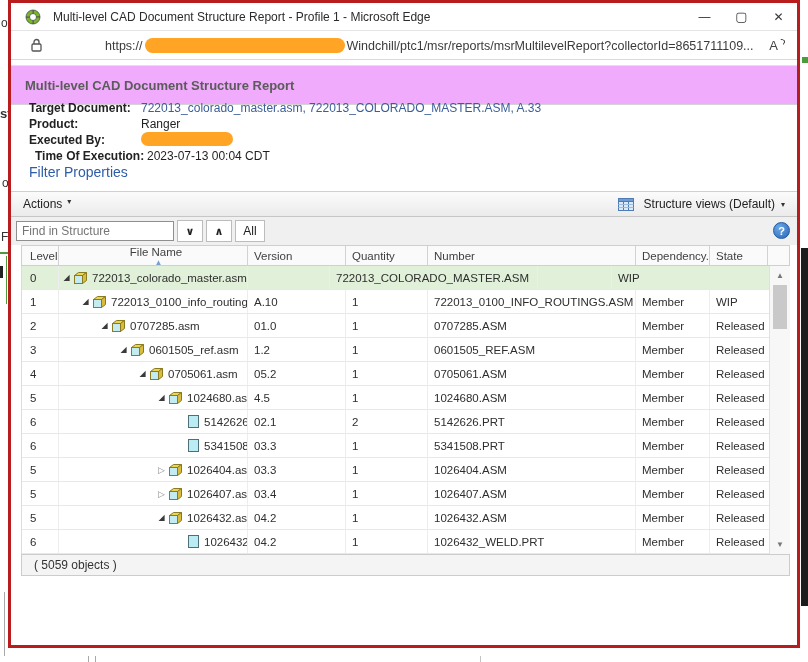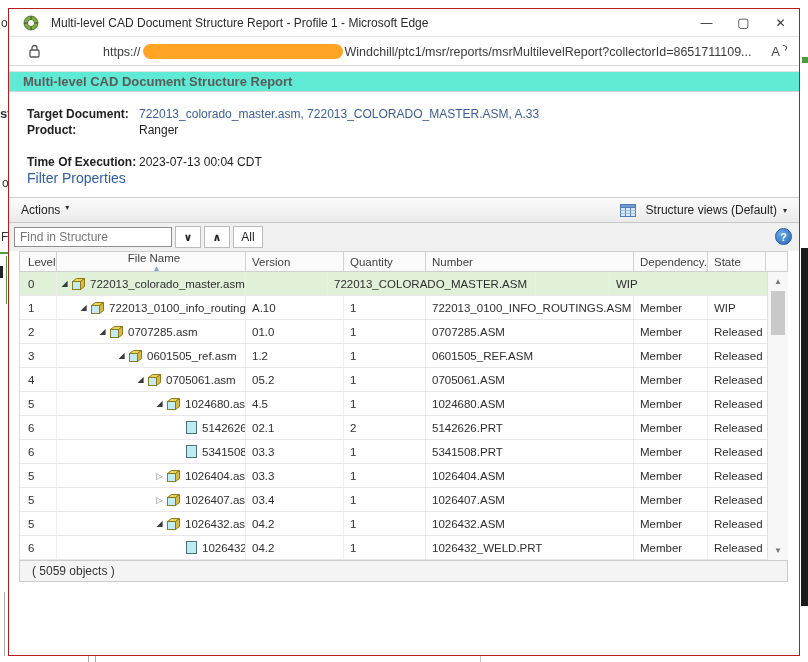--- a/index.html
+++ b/index.html
@@ -11,22 +11,22 @@
   
   .frag { position: absolute; font-size: 12px; color: #333; white-space: nowrap; }
   .frag-bold { font-weight: bold; }
   .gline { position: absolute; background: #4c9b3c; }
   .grayline { position: absolute; background: #a8a8a8; }
   .darkmark { position: absolute; background: #222; }
   .blackstrip { position: absolute; background: #1b1b1b; }
 
   
   .window {
-    position: absolute; left: 8px; top: 8px; width: 792px; height: 648px;
-    background: #fff; border: 1px solid #b91c1c;
+    position: absolute; left: 8px; top: 0; width: 792px; height: 648px;
+    background: #fff; border: 3px solid #b91c1c;
   }
   .titlebar {
     position: absolute; top: 0; left: 0; right: 0; height: 28px;
     background: #fff; border-bottom: 1px solid #e4e4e4;
     display: flex; align-items: center; padding-left: 13px;
   }
   .title-text { font-size: 12px; color: #2b2b2b; margin-left: 8px; flex: 1; white-space: nowrap; overflow: hidden; }
   .win-controls { display: flex; height: 100%; }
   .win-btn { width: 37px; height: 100%; display: flex; align-items: center; justify-content: center; font-size: 12px; color: #333; cursor: default; }
   .win-btn.max { font-size: 13px; }
@@ -40,22 +40,22 @@
   .url-text { font-size: 12.5px; color: #3b3b3b; overflow: hidden; margin-left: 48px; }
   .redact {
     display: inline-block; width: 200px; height: 15px; background: #ffa424;
     border-radius: 8px; vertical-align: -3px; margin: 0 2px;
   }
   .read-aloud { margin-left: auto; font-size: 13px; color: #444; display: flex; align-items: flex-start; }
   .ra-wave { width: 6px; height: 6px; border: 1.4px solid #444; border-radius: 50%;
     border-left-color: transparent; border-bottom-color: transparent; transform: rotate(18deg); margin: 1px 0 0 1px; }
 
   .report-title-bar {
-    position: absolute; top: 62px; left: 0; right: 0; height: 21px;
-    background: #5eead4; border-top: 1px solid #e2e2e2; border-bottom: 1px solid #d4d4d4;
+    position: absolute; top: 62px; left: 0; right: 0; height: 40px;
+    background: #f0abfc; border-top: 1px solid #e2e2e2; border-bottom: 1px solid #d4d4d4;
     display: flex; align-items: center; padding-left: 14px;
   }
   .report-title-text { font-size: 13px; font-weight: bold; color: #5b5b5b; }
 
   .info-row { position: absolute; left: 18px; height: 16px; line-height: 16px; font-size: 12px; color: #1f1f1f; white-space: nowrap; }
   .info-label { display: inline-block; width: 112px; font-weight: bold; color: #222; }
   .link-blue { color: #3b5e99; }
   .redact-pill { display: inline-block; width: 92px; height: 14px; background: #ffa424; border-radius: 7px; vertical-align: -2px; }
   .filter-link { position: absolute; left: 18px; top: 161px; font-size: 14px; font-weight: normal; color: #2d5ca8; cursor: pointer; }
 
@@ -200,21 +200,24 @@
     <div class="report-title-bar">
       <span class="report-title-text">Multi-level CAD Document Structure Report</span>
     </div>
 
     <div class="info-row" style="top:97px;">
       <span class="info-label">Target Document:</span><span class="link-blue">722013_colorado_master.asm, 722013_COLORADO_MASTER.ASM, A.33</span>
     </div>
     <div class="info-row" style="top:113px;">
       <span class="info-label">Product:</span><span>Ranger</span>
     </div>
-    <div class="info-row" style="top:145px;">
+    <div class="info-row" style="top:129px;">
+      <span class="info-label">Executed By:</span><span class="redact-pill"></span>
+    </div>
+    <div class="info-row" style="top:145px;margin-left:6px;">
       <span class="info-label">Time Of Execution:</span><span>2023-07-13 00:04 CDT</span>
     </div>
     <span class="filter-link">Filter Properties</span>
 
     <div class="toolbar">
       <span class="actions-dd">
         <span>Actions</span>
           <span class="caret">▾</span>
       </span>
       <span class="sv-dd">

